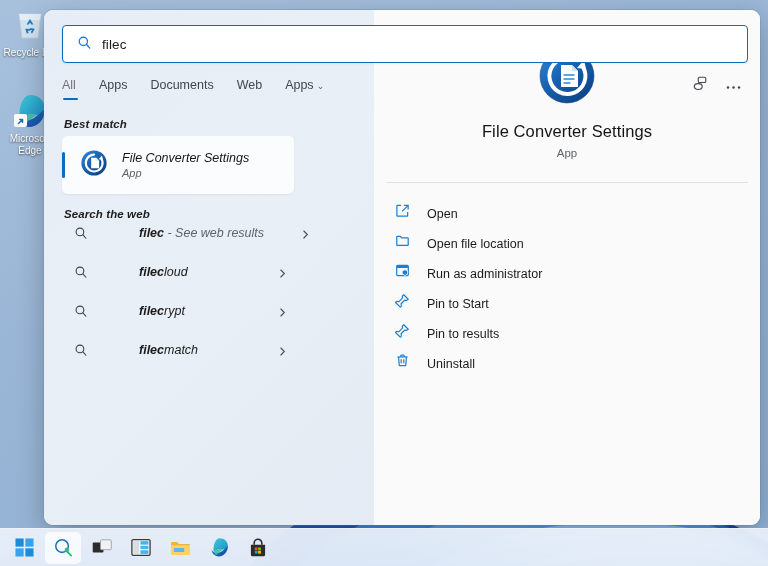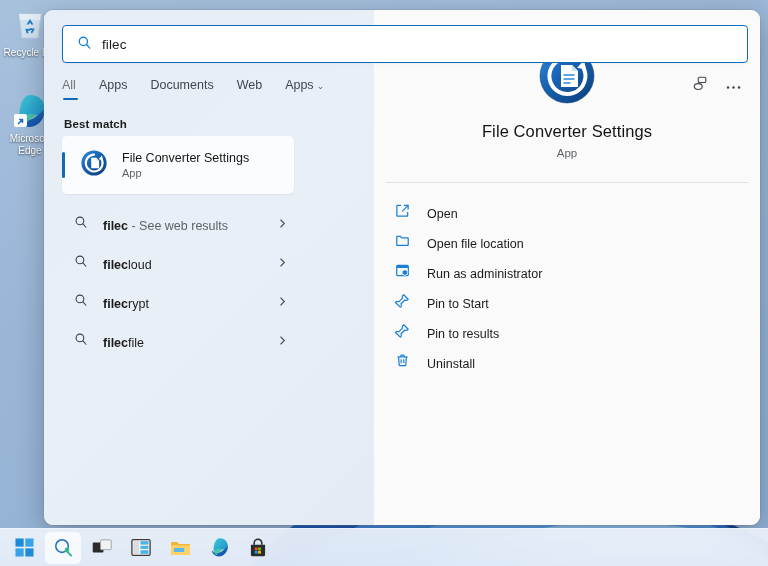--- a/index.html
+++ b/index.html
@@ -126,20 +126,21 @@
     gap: 16px;
     padding-bottom: 8px;
   }
 
   
   #left-content {
     position: absolute;
     left: 0; top: 96px;
     width: 262px; bottom: 0;
     padding: 0 12px 0 18px;
+    font-style: italic;
   }
   .section-title {
     font-size: 11.5px;
     font-weight: bold;
     color: #1d1d1d;
     margin: 12px 0 6px 2px;
     letter-spacing: .1px;
   }
 
   
@@ -162,24 +163,25 @@
     border-radius: 2px;
   }
   #best-match-row .app-icon { flex: 0 0 auto; margin-right: 14px; }
   .bm-title { font-size: 12.5px; color: #161616; line-height: 16px; }
   .bm-sub   { font-size: 11px; color: #5d6369; line-height: 15px; }
 
   
   .web-row {
     height: 38px;
     display: flex;
-    align-items: flex-end;
+    align-items: flex-start;
     padding: 0 6px 0 12px;
     border-radius: 4px;
     margin-top: 1px;
+    gap: 36px;
   }
   .web-row .mag-sm { flex: 0 0 auto; margin-right: 15px; }
   .web-label {
     font-size: 12.5px;
     color: #1b1b1b;
     white-space: nowrap;
   }
   .web-label b { font-weight: bold; }
   .web-label .dim { color: #5d6369; font-weight: normal; }
   .web-row .chev-r { margin-left: auto; color: #4c5257; }
@@ -481,20 +483,21 @@
           <path d="M24 19 h11 l6 6 v16 h-17 z" fill="#ffffff"></path>
           <path d="M35 19 v6 h6 z" fill="#cfe2f5"></path>
         </svg>
       </span>
       <span>
         <div class="bm-title">File Converter Settings</div>
         <div class="bm-sub">App</div>
       </span>
     </div>
 
+    <div class="section-title" style="margin-top:14px">Search the web</div>
 
     <div id="web-rows">
 
     <div class="web-row">
           <span class="mag-sm"><svg width="14" height="14" viewBox="0 0 16 16" fill="none" stroke="#3c4247" stroke-width="1.25">
               <circle cx="6.8" cy="6.8" r="4.4"></circle>
               <path d="M10.2 10.2l3.4 3.8" stroke-linecap="round"></path>
             </svg></span>
           <span class="web-label"><b>filec</b><span class="dim"> - See web results</span></span>
           <span class="chev-r"><svg width="11" height="11" viewBox="0 0 12 12" fill="none" stroke="#4c5257" stroke-width="1.25" stroke-linecap="round">
@@ -519,21 +522,21 @@
           <span class="web-label"><b>filec</b><span>rypt</span></span>
           <span class="chev-r"><svg width="11" height="11" viewBox="0 0 12 12" fill="none" stroke="#4c5257" stroke-width="1.25" stroke-linecap="round">
               <path d="M4.2 2.2L8 6l-3.8 3.8"></path>
             </svg></span>
         </div>
         <div class="web-row">
           <span class="mag-sm"><svg width="14" height="14" viewBox="0 0 16 16" fill="none" stroke="#3c4247" stroke-width="1.25">
               <circle cx="6.8" cy="6.8" r="4.4"></circle>
               <path d="M10.2 10.2l3.4 3.8" stroke-linecap="round"></path>
             </svg></span>
-          <span class="web-label"><b>filec</b><span>file</span></span>
+          <span class="web-label"><b>filec</b><span>match</span></span>
           <span class="chev-r"><svg width="11" height="11" viewBox="0 0 12 12" fill="none" stroke="#4c5257" stroke-width="1.25" stroke-linecap="round">
               <path d="M4.2 2.2L8 6l-3.8 3.8"></path>
             </svg></span>
         </div>
       </div>
   </div>
 </div>
 
 <div id="taskbar">
 

